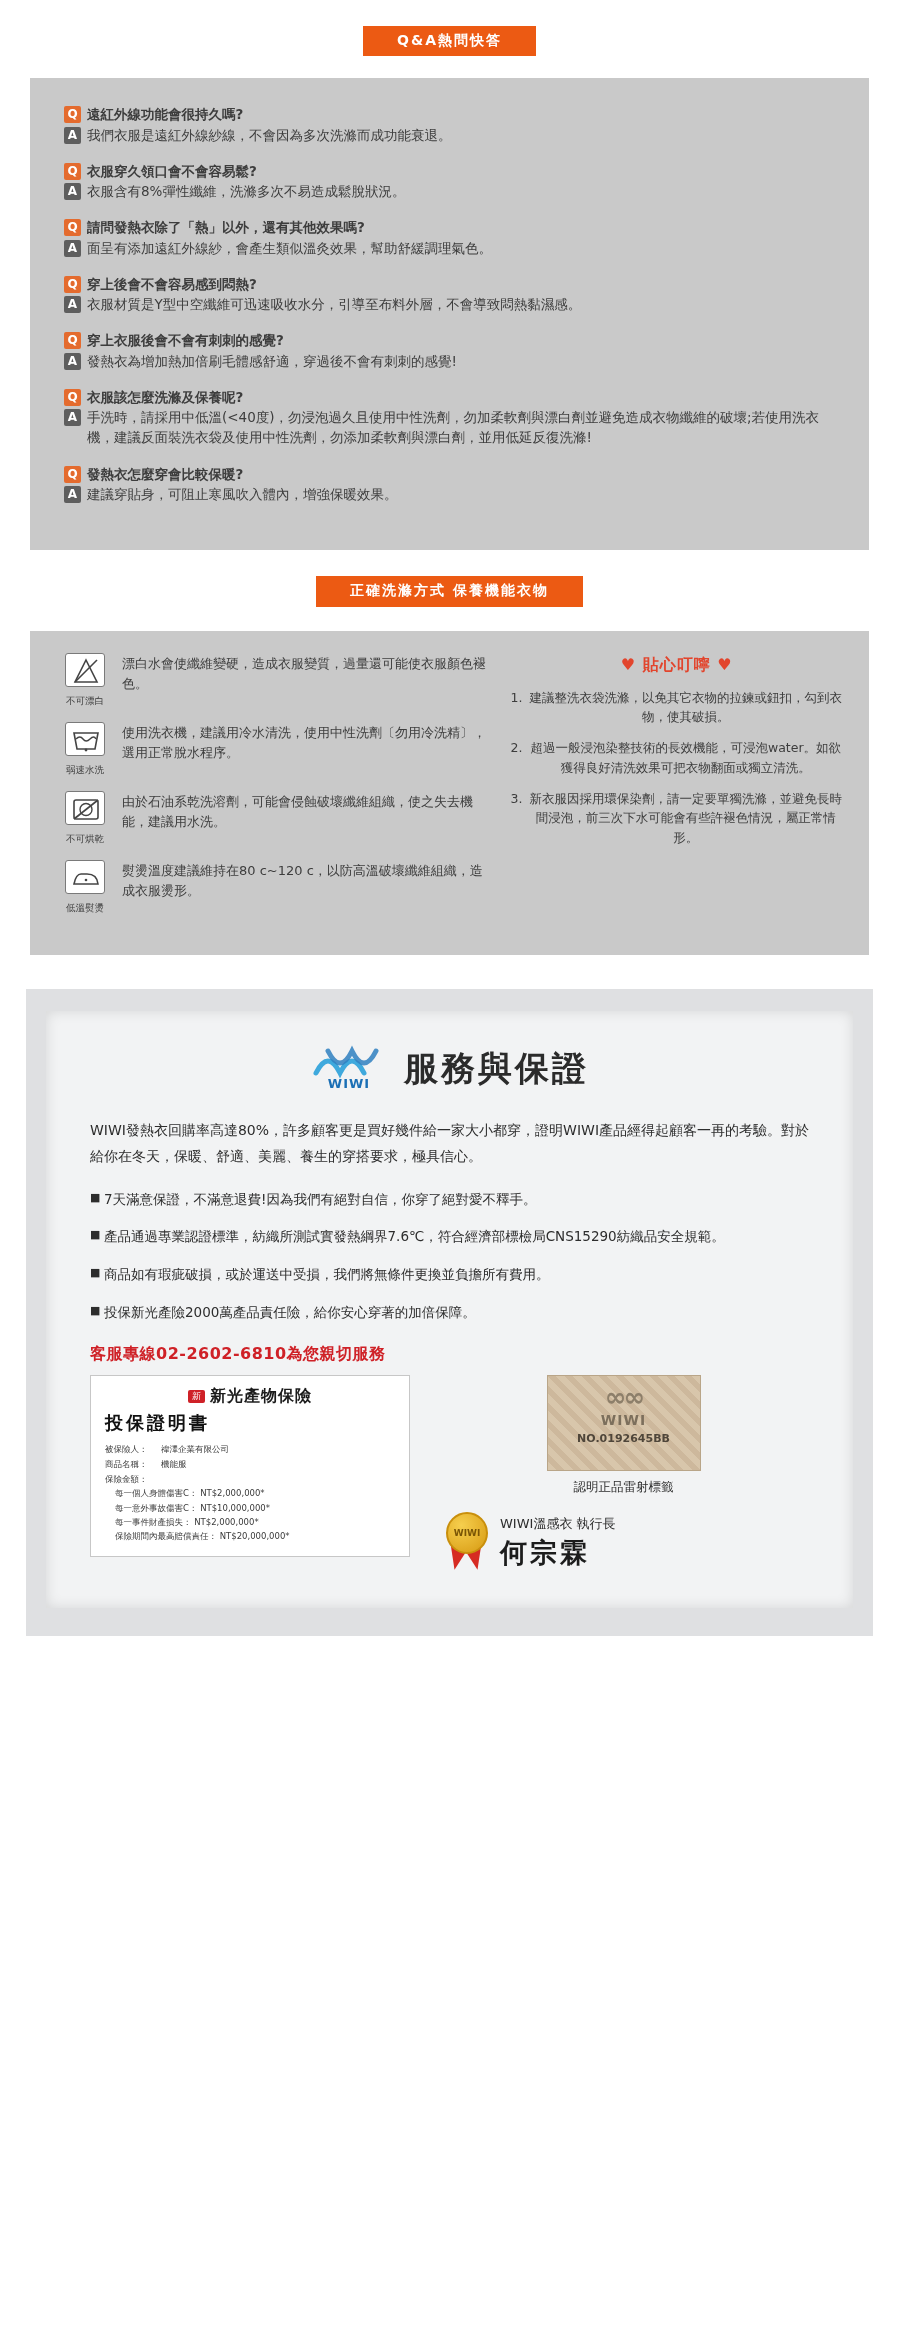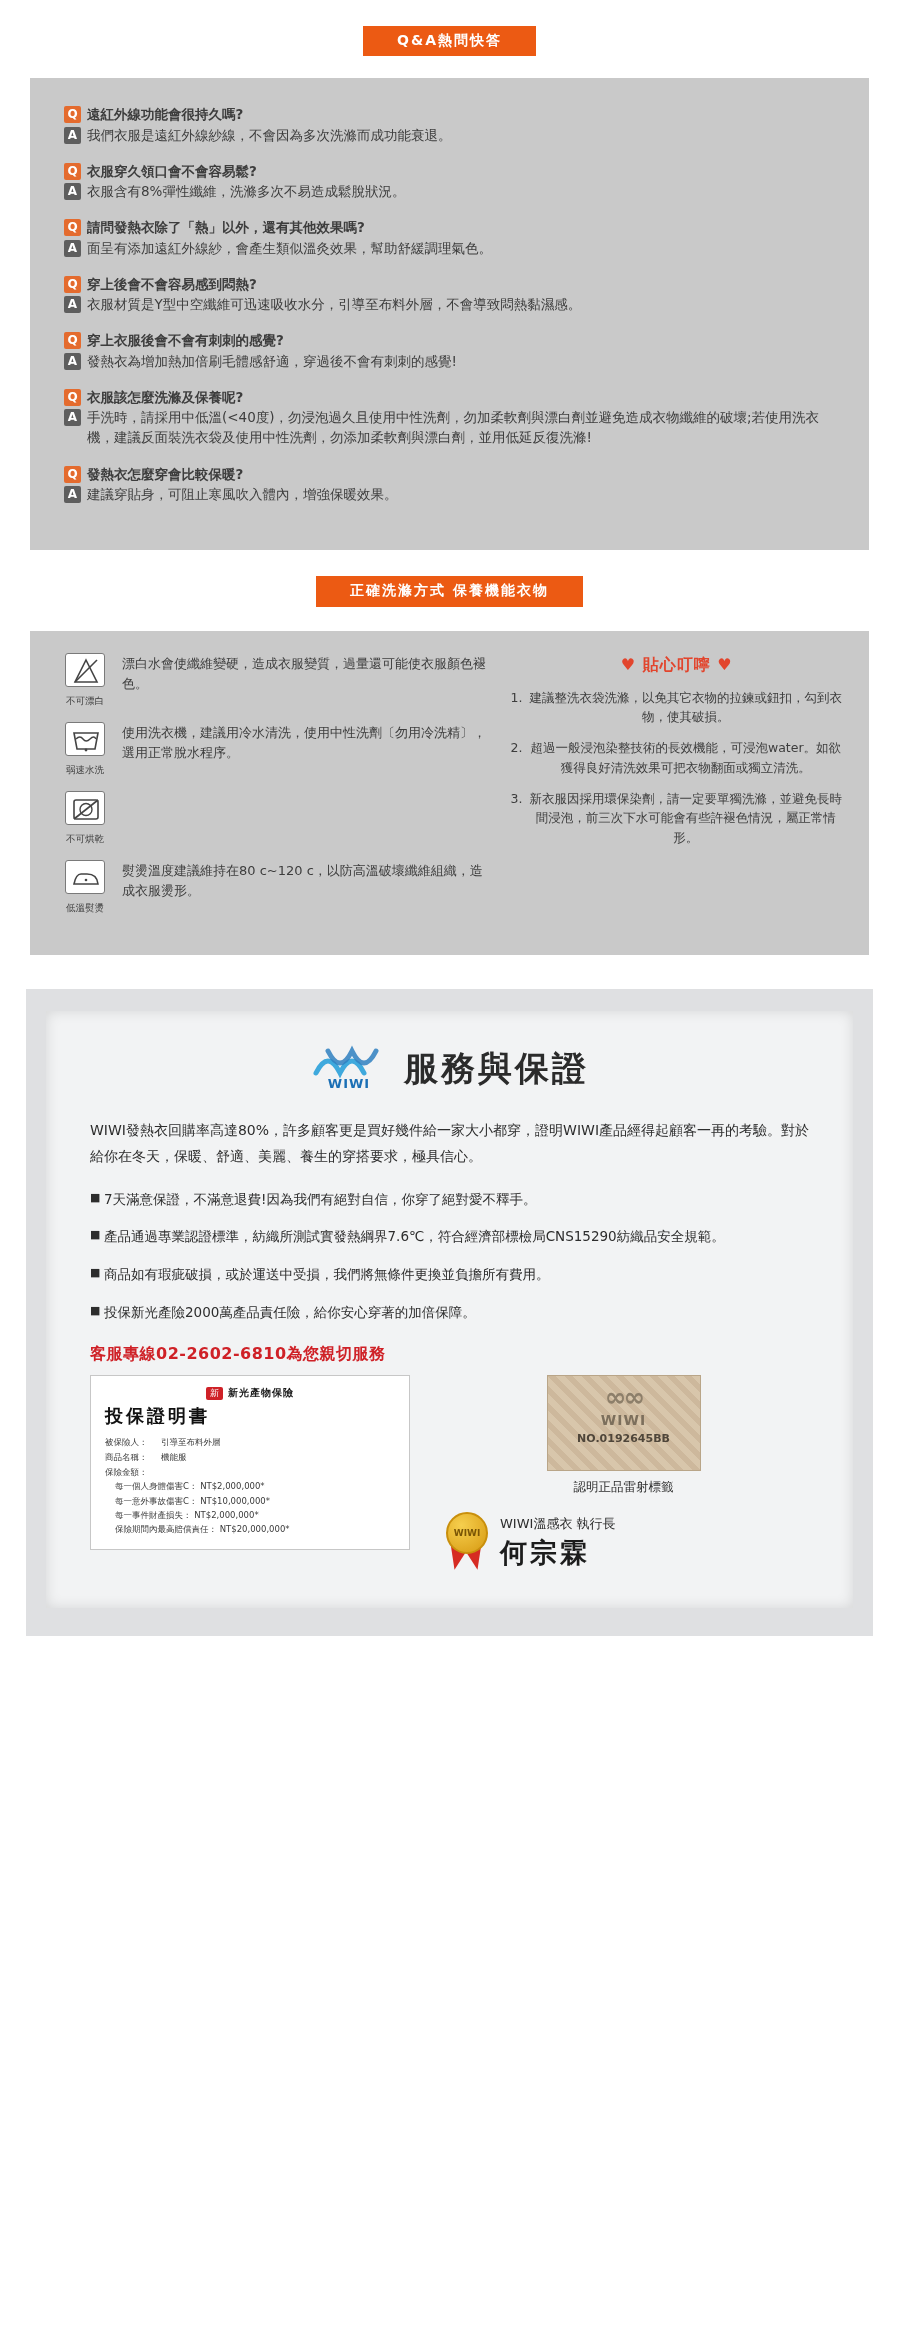--- a/index.html
+++ b/index.html
@@ -187,21 +187,21 @@
   }
   .ins-head {
     display: flex; align-items: center; justify-content: center;
     margin-bottom: 4px;
   }
   .ins-badge {
     width: 17px; height: 13px; background: #cf2127; color: #fff;
     font-size: 9px; line-height: 13px; text-align: center;
     margin-right: 5px; border-radius: 2px;
   }
-  .ins-co { font-size: 10px; font-weight: bold; color: #1b1b1b; letter-spacing: 1px; }
+  .ins-co { font-size: 16px; font-weight: bold; color: #1b1b1b; letter-spacing: 1px; }
   .ins-title {
     text-align: left; font-size: 18px; font-weight: bold;
     color: #111; letter-spacing: 3px; margin: 2px 0 7px 0;
   }
   .ins-line { font-size: 8.5px; color: #3a3a3a; line-height: 1.7; }
   .ins-line .lbl { display: inline-block; min-width: 56px; }
   .ins-sub { font-size: 8.5px; color: #3a3a3a; line-height: 1.7; padding-left: 10px; }
   .ins-amt-head { font-size: 8.5px; color: #3a3a3a; margin-top: 3px; }
 
   
@@ -384,20 +384,21 @@
         <div class="wash-icon-col">
           <span class="wash-icon">
             <svg width="40" height="34" viewBox="0 0 40 34">
                 <rect x="8" y="8" width="24" height="19" rx="2" fill="none" stroke="#444" stroke-width="1.6"></rect>
                 <circle cx="20" cy="17.5" r="6" fill="none" stroke="#444" stroke-width="1.4"></circle>
                 <line x1="8" y1="27" x2="32" y2="8" stroke="#444" stroke-width="1.6"></line>
               </svg>
           </span>
           <span class="wash-icon-label">不可烘乾</span>
         </div>
+        <div class="wash-text">由於石油系乾洗溶劑，可能會侵蝕破壞纖維組織，使之失去機能，建議用水洗。</div>
       </div>
 
       <div class="wash-row">
         <div class="wash-icon-col">
           <span class="wash-icon">
             <svg width="40" height="34" viewBox="0 0 40 34">
                 <path d="M8 23 h24 q-1 -10 -11 -10 h-6 q-5 0 -7 10 z" fill="none" stroke="#444" stroke-width="1.6"></path>
                 <circle cx="20" cy="19" r="1.3" fill="#444"></circle>
               </svg>
           </span>
@@ -467,21 +468,21 @@
 
         <div class="cert-left">
           <div class="insurance">
             <div class="ins-head">
               <span class="ins-badge">新</span>
               <span class="ins-co">新光產物保險</span>
             </div>
             <div class="ins-title">投保證明書</div>
 
             <div class="ins-line">
-              <span class="lbl">被保險人：</span><span>引導至布料外層</span>
+              <span class="lbl">被保險人：</span><span>禕澤企業有限公司</span>
             </div>
             <div class="ins-line">
               <span class="lbl">商品名稱：</span><span>機能服</span>
             </div>
 
             <div class="ins-amt-head">保險金額：</div>
             <div class="ins-sub">
               <span>每一個人身體傷害C：</span>
               <span>NT$2,000,000*</span>
             </div>

